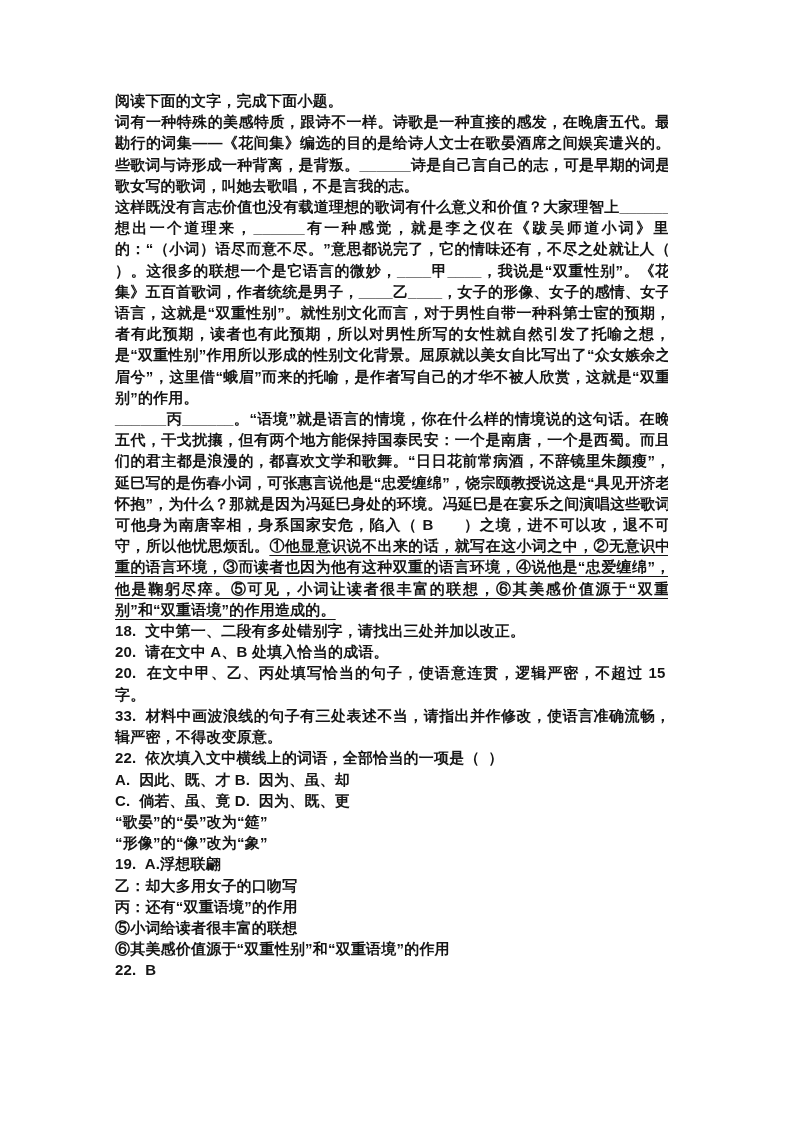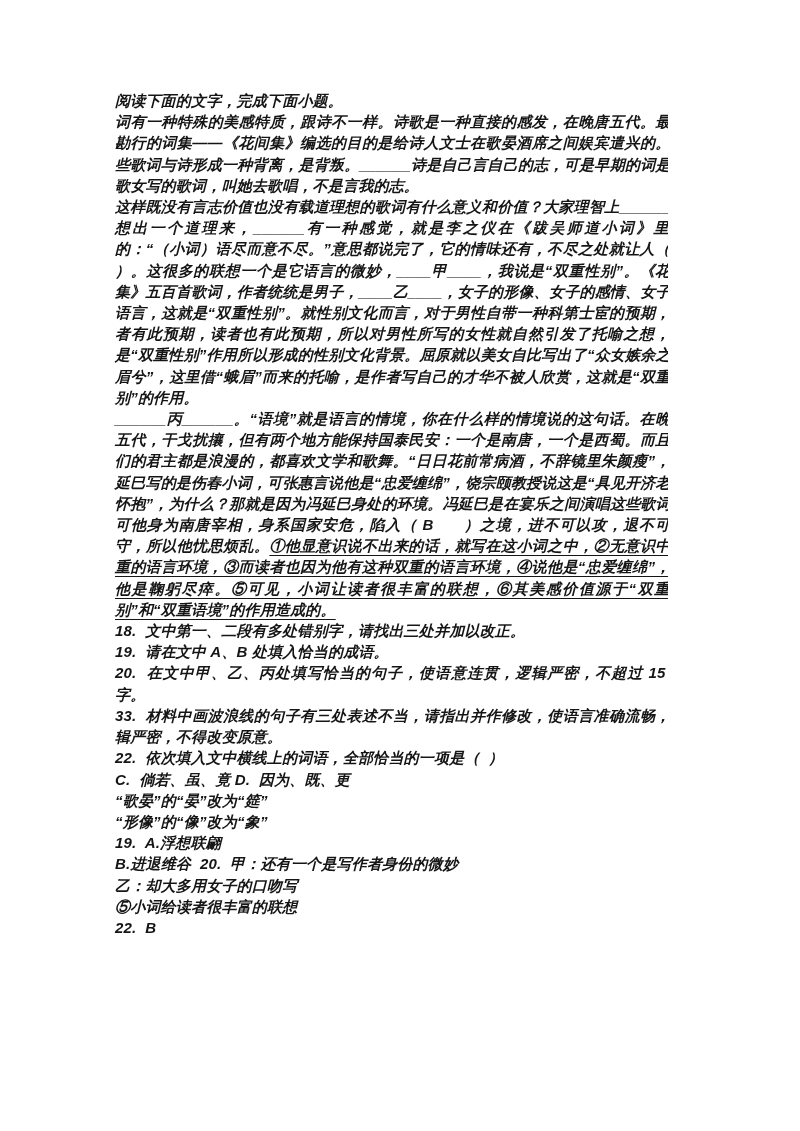--- a/index.html
+++ b/index.html
@@ -7,21 +7,20 @@
     padding: 0;
     background: #ffffff;
   }
   .page {
     position: relative;
     width: 668px;
     height: 1131px;
     background: #ffffff;
     overflow: hidden;
     font-family: "Liberation Sans", sans-serif;
-    font-style: italic;
   }
   .doc-body {
     position: absolute;
     left: 115px;
     top: 90px;
     width: 571px;
     color: #151515;
     font-size: 15px;
     line-height: 21.2px;
     font-weight: 700;
@@ -43,26 +42,28 @@
 </head>
 <body>
 
 <div class="page">
   <div class="doc-body">
       <p><span>阅读下面的文字，完成下面小题。</span></p>
       <p><span>词有一种特殊的美感特质，跟诗不一样。诗歌是一种直接的感发，在晚唐五代。最早勘行的词集——《花间集》编选的目的是给诗人文士在歌晏酒席之间娱宾遣兴的。这些歌词与诗形成一种背离，是背叛。______诗是自己言自己的志，可是早期的词是给歌女写的歌词，叫她去歌唱，不是言我的志。</span></p>
       <p><span>这样既没有言志价值也没有载道理想的歌词有什么意义和价值？大家理智上______未想出一个道理来，______有一种感觉，就是李之仪在《跋吴师道小词》里写的：“（小词）语尽而意不尽。”意思都说完了，它的情味还有，不尽之处就让人（ A      ）。这很多的联想一个是它语言的微妙，____甲____，我说是“双重性别”。《花间集》五百首歌词，作者统统是男子，____乙____，女子的形像、女子的感情、女子的语言，这就是“双重性别”。就性别文化而言，对于男性自带一种科第士宦的预期，作者有此预期，读者也有此预期，所以对男性所写的女性就自然引发了托喻之想，这是“双重性别”作用所以形成的性别文化背景。屈原就以美女自比写出了“众女嫉余之蛾眉兮”，这里借“蛾眉”而来的托喻，是作者写自己的才华不被人欣赏，这就是“双重性别”的作用。</span></p>
       <p><span>______丙______。“语境”就是语言的情境，你在什么样的情境说的这句话。在晚唐五代，干戈扰攘，但有两个地方能保持国泰民安：一个是南唐，一个是西蜀。而且他们的君主都是浪漫的，都喜欢文学和歌舞。“日日花前常病酒，不辞镜里朱颜瘦”，冯延巳写的是伤春小词，可张惠言说他是“忠爱缠绵”，饶宗颐教授说这是“具见开济老臣怀抱”，为什么？那就是因为冯延巳身处的环境。冯延巳是在宴乐之间演唱这些歌词，可他身为南唐宰相，身系国家安危，陷入（ B      ）之境，进不可以攻，退不可以守，所以他忧思烦乱。</span><span class="u">①他显意识说不出来的话，就写在这小词之中，②无意识中双重的语言环境，③而读者也因为他有这种双重的语言环境，④说他是“忠爱缠绵”，说他是鞠躬尽瘁。⑤可见，小词让读者很丰富的联想，⑥其美感价值源于“双重性别”和“双重语境”的作用造成的。</span></p>
       <p><span>18.  文中第一、二段有多处错别字，请找出三处并加以改正。</span></p>
-      <p><span>19.  请在文中 A、B 处填入恰当的成语。</span></p>
+      <p><span>20.  请在文中 A、B 处填入恰当的成语。</span></p>
       <p><span>20.  在文中甲、乙、丙处填写恰当的句子，使语意连贯，逻辑严密，不超过 15 个字。</span></p>
       <p><span>33.  材料中画波浪线的句子有三处表述不当，请指出并作修改，使语言准确流畅，逻辑严密，不得改变原意。</span></p>
       <p><span>22.  依次填入文中横线上的词语，全部恰当的一项是（  ）</span></p>
+      <p><span>A.  因此、既、才 B.  因为、虽、却</span></p>
       <p><span>C.  倘若、虽、竟 D.  因为、既、更</span></p>
       <p><span>“歌晏”的“晏”改为“筵”</span></p>
       <p><span>“形像”的“像”改为“象”</span></p>
       <p><span>19.  A.浮想联翩</span></p>
-      <p><span>B.进退维谷  20.  甲：还有一个是写作者身份的微妙</span></p>
       <p><span>乙：却大多用女子的口吻写</span></p>
+      <p><span>丙：还有“双重语境”的作用</span></p>
       <p><span>⑤小词给读者很丰富的联想</span></p>
+      <p><span>⑥其美感价值源于“双重性别”和“双重语境”的作用</span></p>
       <p><span>22.  B</span></p>
     </div>
 </div>
 
 </body></html>

